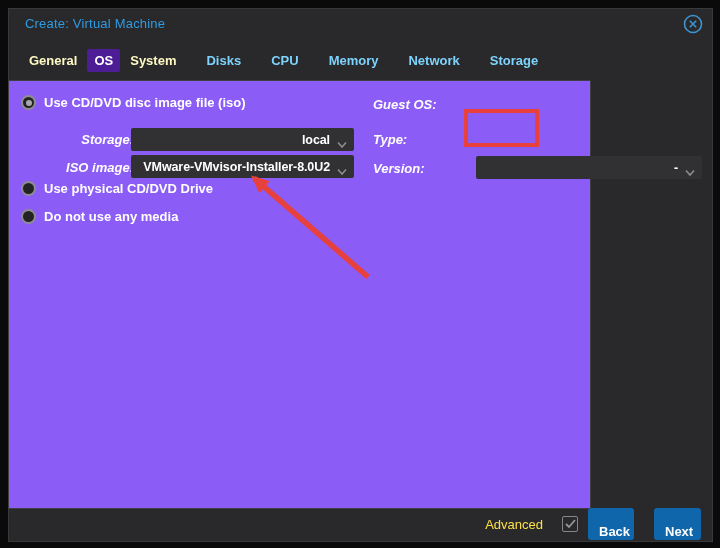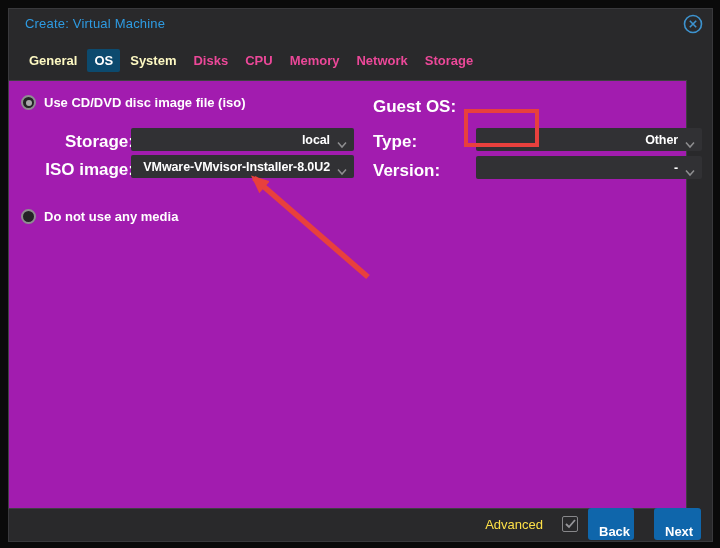--- a/index.html
+++ b/index.html
@@ -10,26 +10,26 @@
   
   .titlebar { position:absolute; left:0; top:0; width:100%; height:32px; }
   .title { position:absolute; left:16px; top:7px; font-size:13px; color:#2e9be2;
            letter-spacing:0.2px; }
   .close-btn { position:absolute; right:9px; top:5px; width:20px; height:20px;
                cursor:pointer; }
   
   .tabs { position:absolute; left:13px; top:39px; height:24px; display:flex; align-items:center; }
   .tab { font-size:13px; font-weight:bold; color:#fef9c3; padding:4px 7px; margin-right:3px;
          border-radius:2px; white-space:nowrap; }
-  .tab.active { background:#0c4a6e; color:#ffffff; }
-  .tab.disabled { color:#ec4899; }
+  .tab.active { background:#4c1d95; color:#ffffff; }
+  .tab.disabled { color:#7dd3fc;margin-left:13px; }
   
-  .panel { position:absolute; left:-1px; top:71px; width:679px; height:429px;
-           background:#a21caf; border:1px solid #3f3f42; }
-  .row-label { position:absolute; font-size:17px; font-weight:bold; color:#ffffff; white-space:nowrap; }
+  .panel { position:absolute; left:-1px; top:71px; width:583px; height:429px;
+           background:#8b5cf6; border:1px solid #3f3f42; }
+  .row-label { position:absolute; font-size:13px; font-weight:bold; color:#ffffff; white-space:nowrap;font-style:italic; }
   .right-align { text-align:right; }
   .radio-row { position:absolute; display:flex; align-items:center; }
   .radio { width:15px; height:15px; border:2px solid #8e8e90; border-radius:50%;
            margin-right:8px; position:relative; flex:none; background:#232325; }
   .radio.selected::after { content:""; position:absolute; left:2.5px; top:2.5px;
            width:6px; height:6px; border-radius:50%; background:#a9a9ab; }
   .radio-label { font-size:13px; font-weight:bold; color:#ffffff; white-space:nowrap; }
   .field { position:absolute; height:23px; background:#313134; border-radius:2px;
            display:flex; align-items:center; padding:0 24px 0 9px; cursor:pointer;justify-content:flex-end; }
   .field-value { font-size:12.5px; font-weight:bold; color:#ffffff; white-space:nowrap;
@@ -99,37 +99,33 @@
     <div class="row-label right-align" style="left:20px; top:79px; width:105px;">ISO image:</div>
     <div class="field" style="left:122px; top:74px; width:223px;">
       <span class="field-value">VMware-VMvisor-Installer-8.0U2</span>
       <span class="chevron">
         <svg width="10" height="8" viewBox="0 0 10 8">
             <path d="M1 1.5 L5 6 L9 1.5" fill="none" stroke="#8e8e90" stroke-width="1.5"></path>
           </svg>
       </span>
     </div>
 
+    <div class="radio-row" style="left:12px; top:100px;">
+      <span class="radio"></span>
+      <span class="radio-label">Use physical CD/DVD Drive</span>
+    </div>
 
     <div class="radio-row" style="left:12px; top:128px;">
       <span class="radio"></span>
       <span class="radio-label">Do not use any media</span>
     </div>
 
     <div class="row-label" style="left:364px; top:16px;">Guest OS:</div>
 
     <div class="row-label" style="left:364px; top:51px;">Type:</div>
-    <div class="field" style="left:467px; top:47px; width:226px;">
-      <span class="field-value" style="padding-left:7px;">Other</span>
-      <span class="chevron">
-        <svg width="10" height="8" viewBox="0 0 10 8">
-            <path d="M1 1.5 L5 6 L9 1.5" fill="none" stroke="#8e8e90" stroke-width="1.5"></path>
-          </svg>
-      </span>
-    </div>
 
     <div class="row-label" style="left:364px; top:80px;">Version:</div>
     <div class="field" style="left:467px; top:75px; width:226px;">
       <span class="field-value" style="padding-left:7px;">-</span>
       <span class="chevron">
         <svg width="10" height="8" viewBox="0 0 10 8">
             <path d="M1 1.5 L5 6 L9 1.5" fill="none" stroke="#8e8e90" stroke-width="1.5"></path>
           </svg>
       </span>
     </div>

